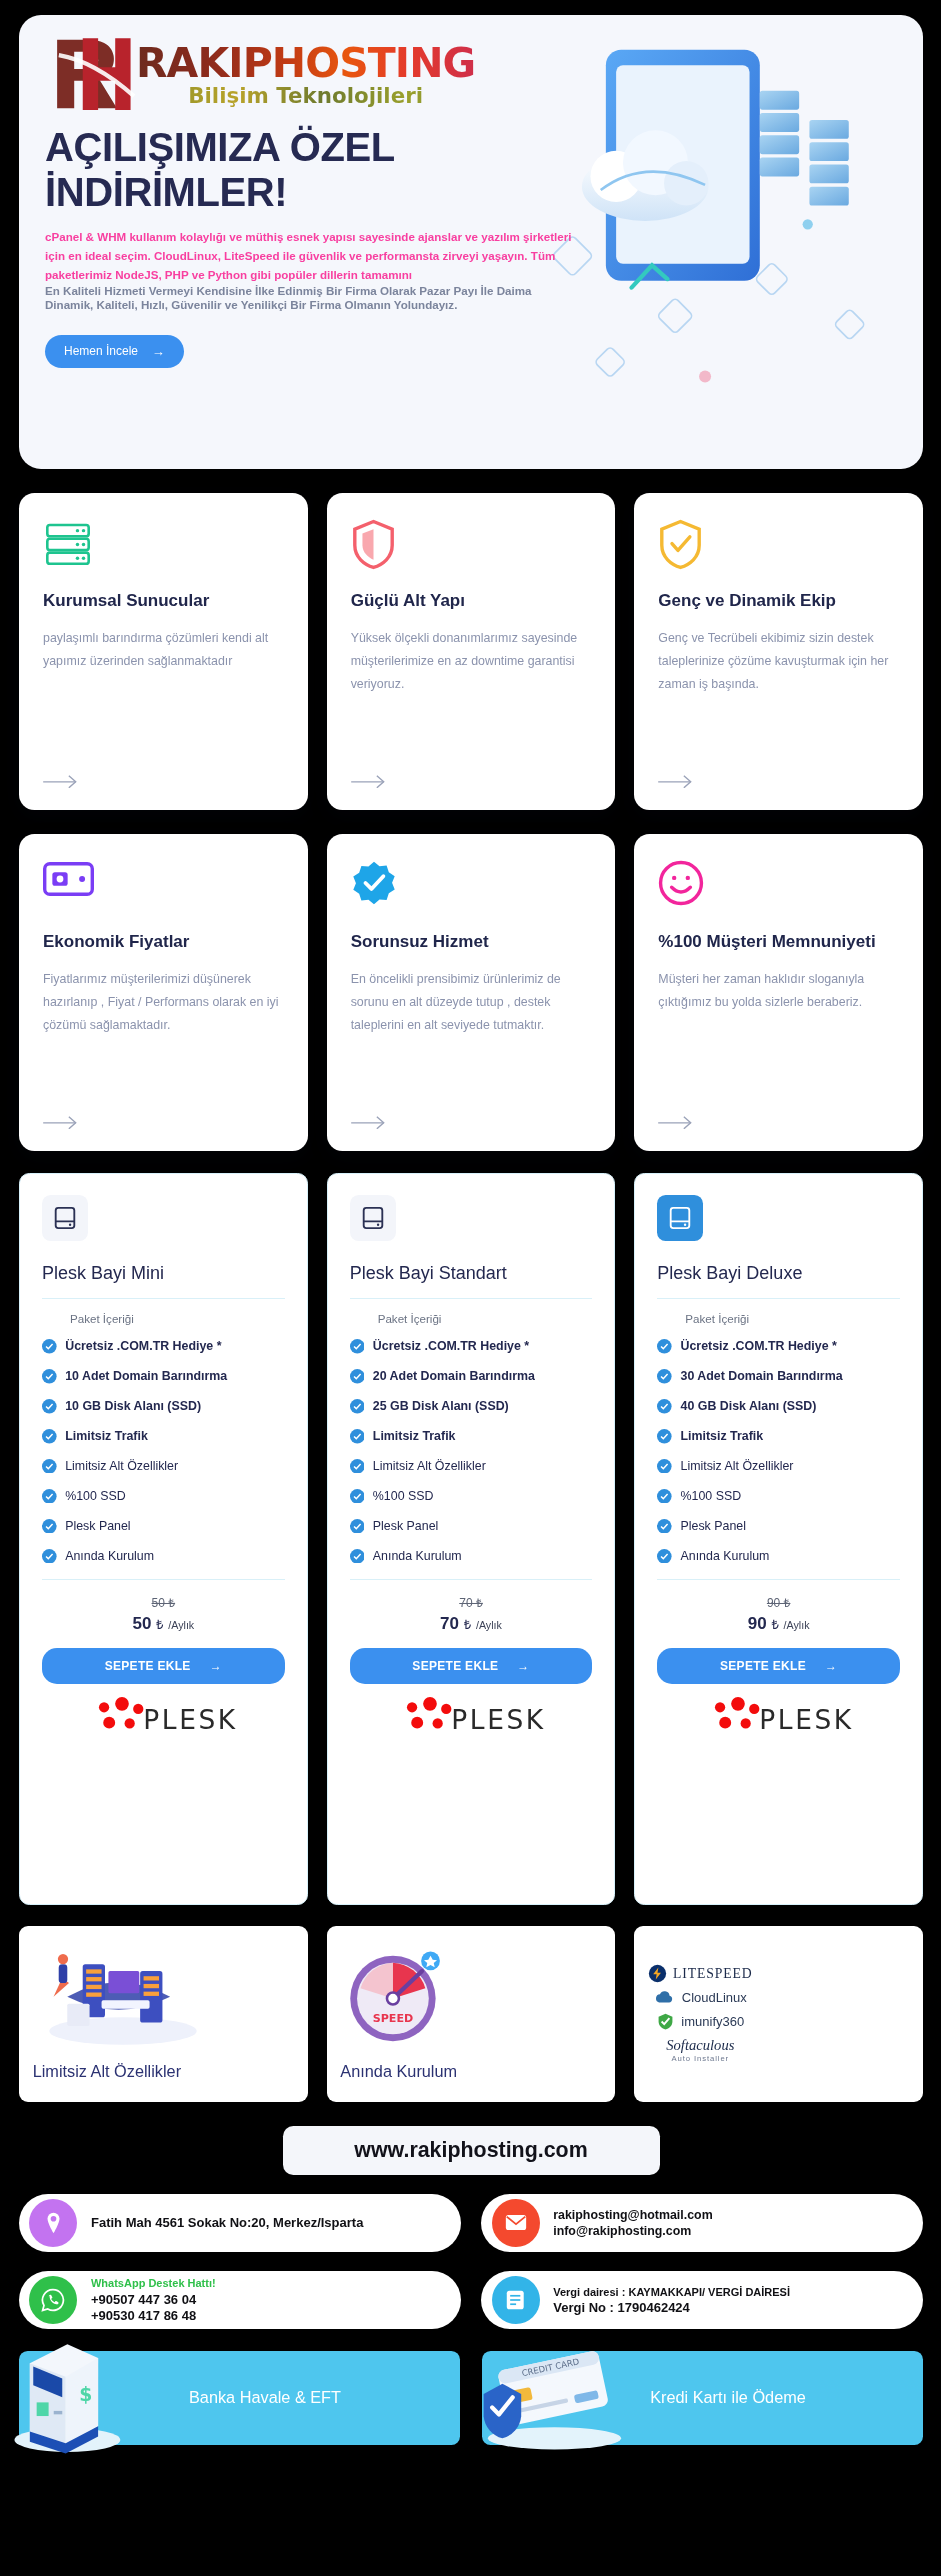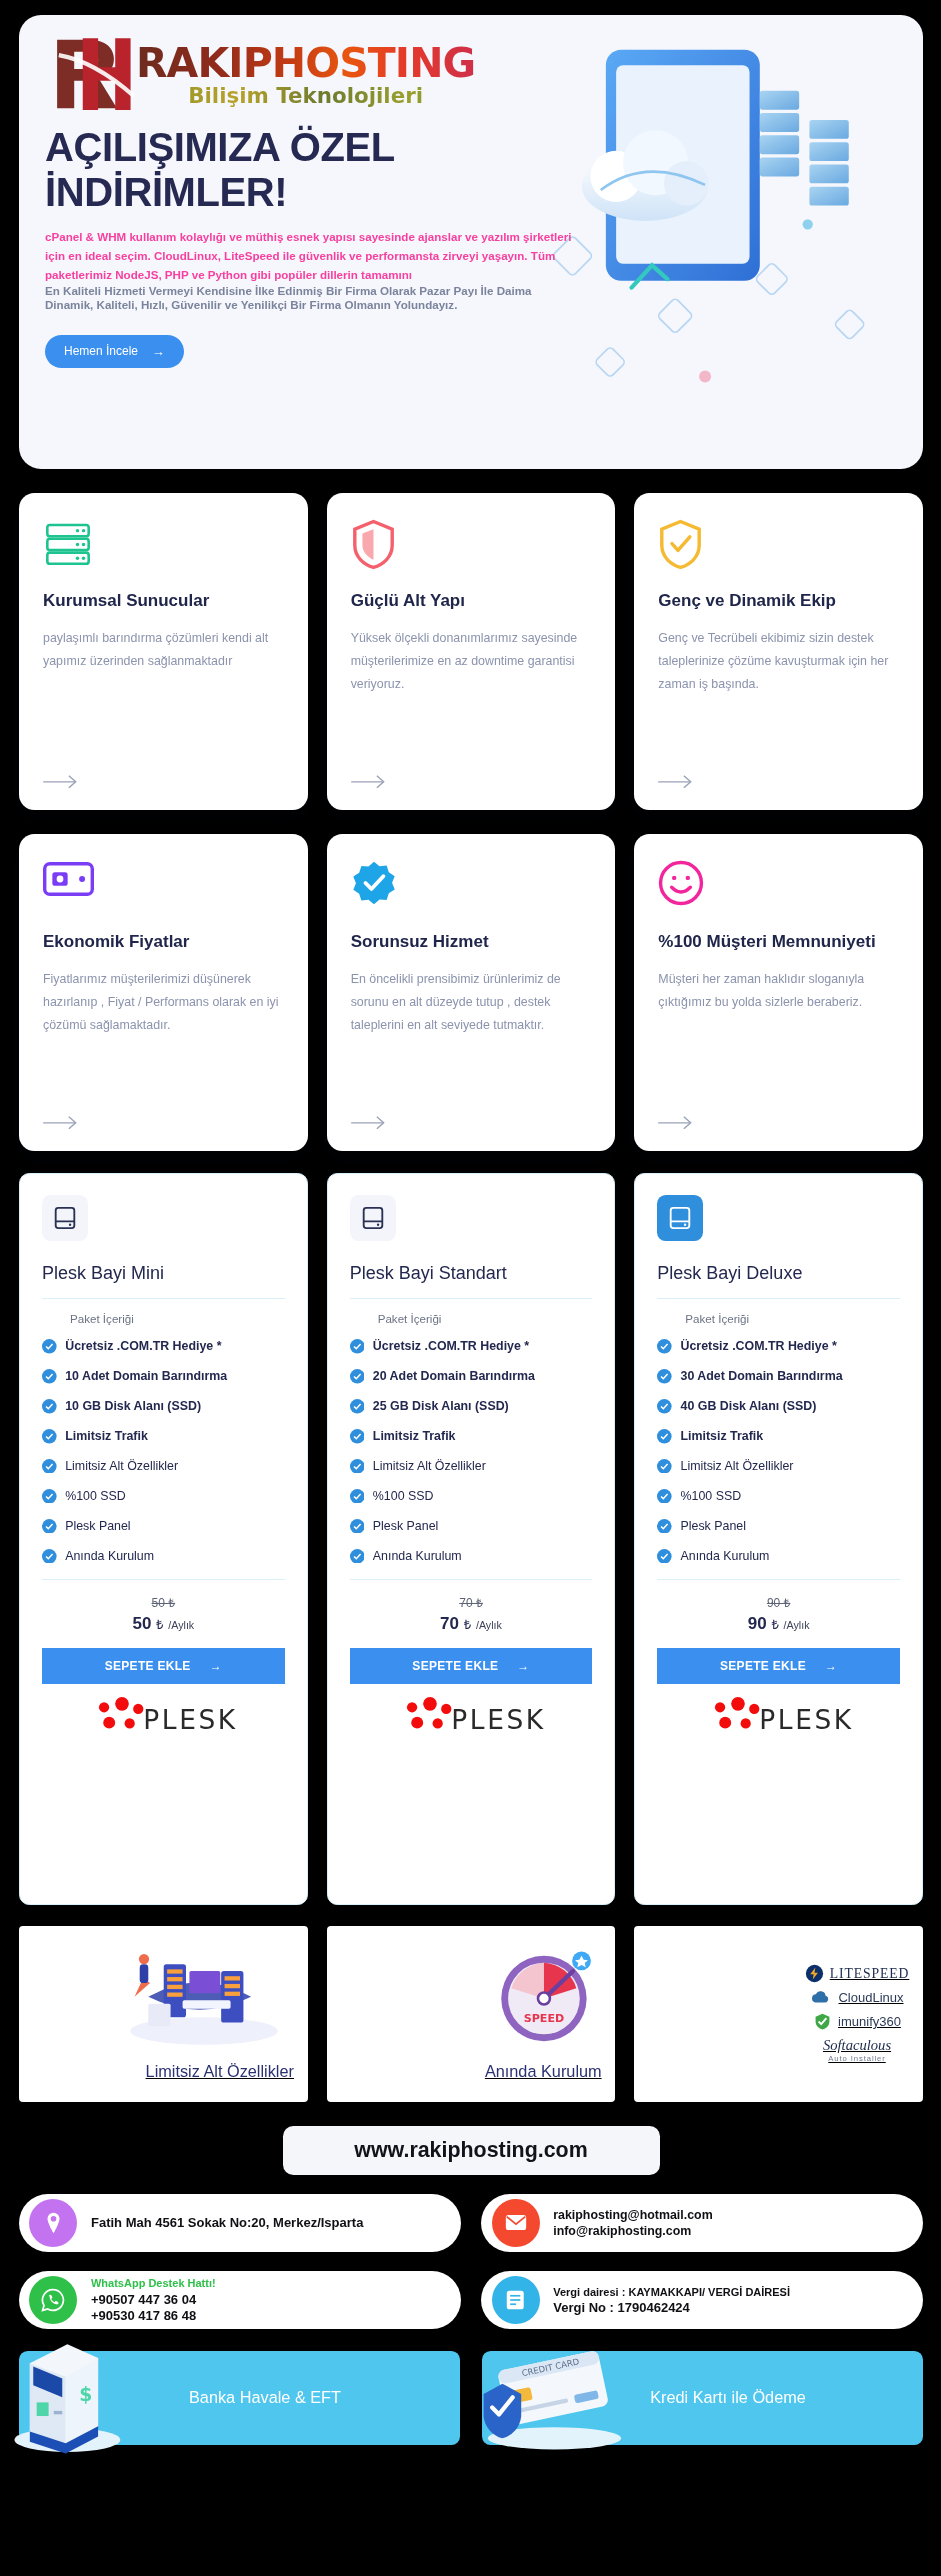--- a/index.html
+++ b/index.html
@@ -102,35 +102,34 @@
   .pprice-wrap{text-align:center;margin-top:5.1px;}
   .pold{
     color:#5d6475;font-size:12px;text-decoration:line-through;margin-bottom:3.4px;
   }
   .pnew{color:#23284f;font-size:17px;font-weight:bold;}
   .pnew .cur{font-size:13px;font-weight:normal;}
   .pnew .per{font-size:10.7px;font-weight:normal;color:#3c4257;}
   .pbtn{
     display:flex;align-items:center;justify-content:center;gap:19px;
     width:100%;margin-top:13.7px;background:#3b90ef;color:#fff;border:none;
-    border-radius:0;padding:11px 0;font-size:12px;font-weight:bold;
+    border-radius:15px;padding:11px 0;font-size:12px;font-weight:bold;
     letter-spacing:0.3px;cursor:pointer;font-family:"Liberation Sans",sans-serif;
   }
   .plesk{margin-top:13.7px;display:flex;justify-content:center;align-items:center;}
 
   
   .grid3b{
     display:grid;grid-template-columns:repeat(3,1fr);gap:19px;
     margin:20.5px 19px 0 19px;
   }
   .bcard{
-    background:#fff;border-radius:4px;height:176px;
-    display:flex;flex-direction:column;align-items:flex-end;justify-content:center;
+    background:#fff;border-radius:9px;height:176px;
+    display:flex;flex-direction:column;align-items:flex-start;justify-content:center;
     padding:13.7px;
-    text-decoration:underline;
   }
   .bcard-title{color:#2b3272;font-size:16.3px;font-weight:normal;margin-top:8.6px;}
   .logolist{display:flex;flex-direction:column;align-items:center;justify-content:center;gap:6px;}
 
   
   .urlbar{
     margin:24px auto 0 auto;background:#f4f6fa;border-radius:10.3px;
     width:377px;text-align:center;padding:12px 0;
     color:#12121a;font-size:21.4px;font-weight:bold;
   }

